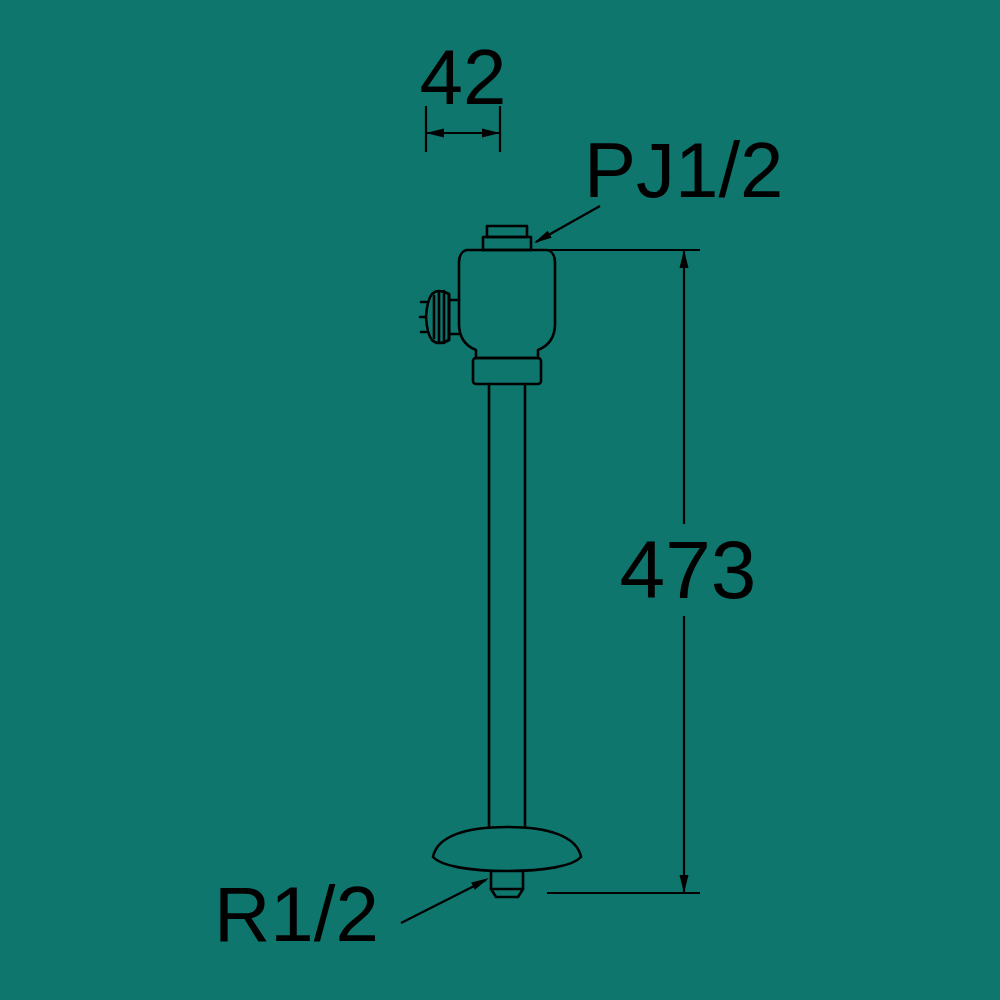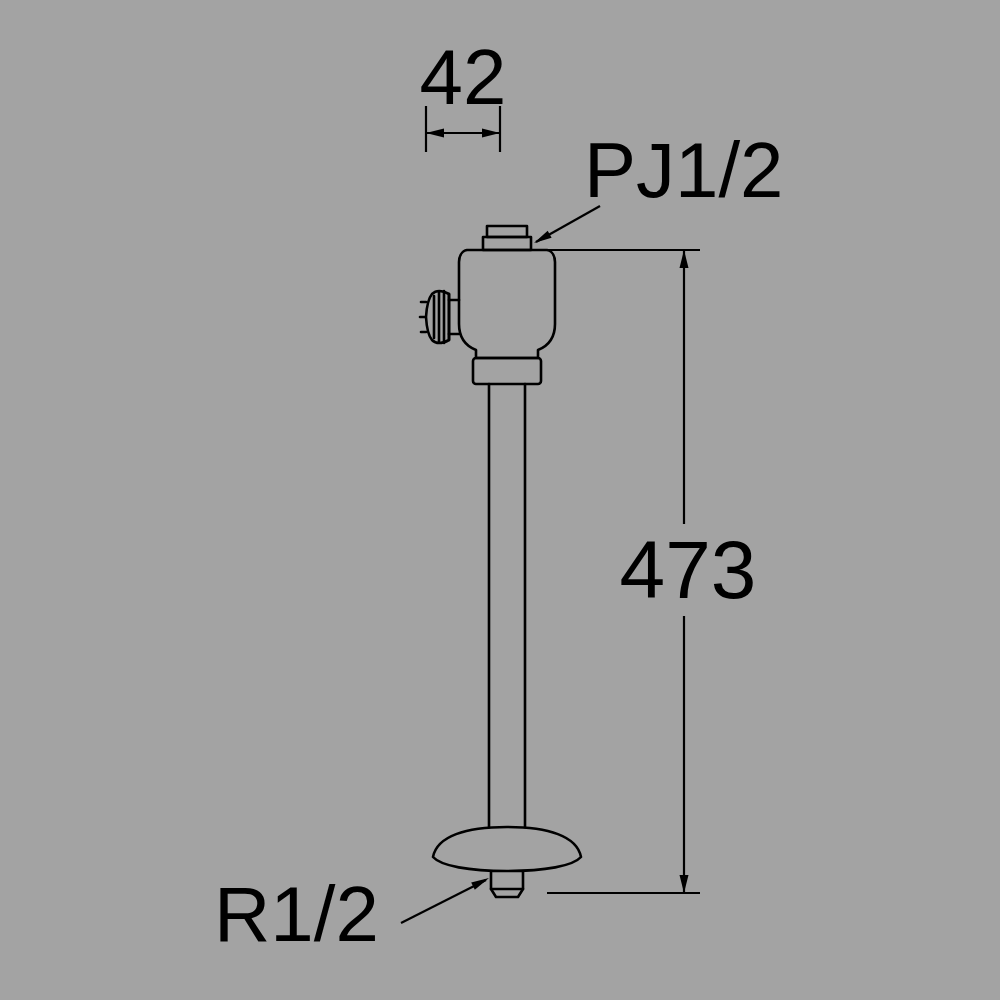--- a/index.html
+++ b/index.html
@@ -4,21 +4,21 @@
 <style>
   html, body {
     margin: 0;
     padding: 0;
     background: #ffffff;
   }
   .canvas {
     position: relative;
     width: 1000px;
     height: 1000px;
-    background: #a3a3a3;
+    background: #0f766e;
     overflow: hidden;
   }
   svg {
     display: block;
   }
   text {
     font-family: "Liberation Sans", "DejaVu Sans", sans-serif;
     fill: #000000;
   }
   .dim-label { font-size: 78px; }

